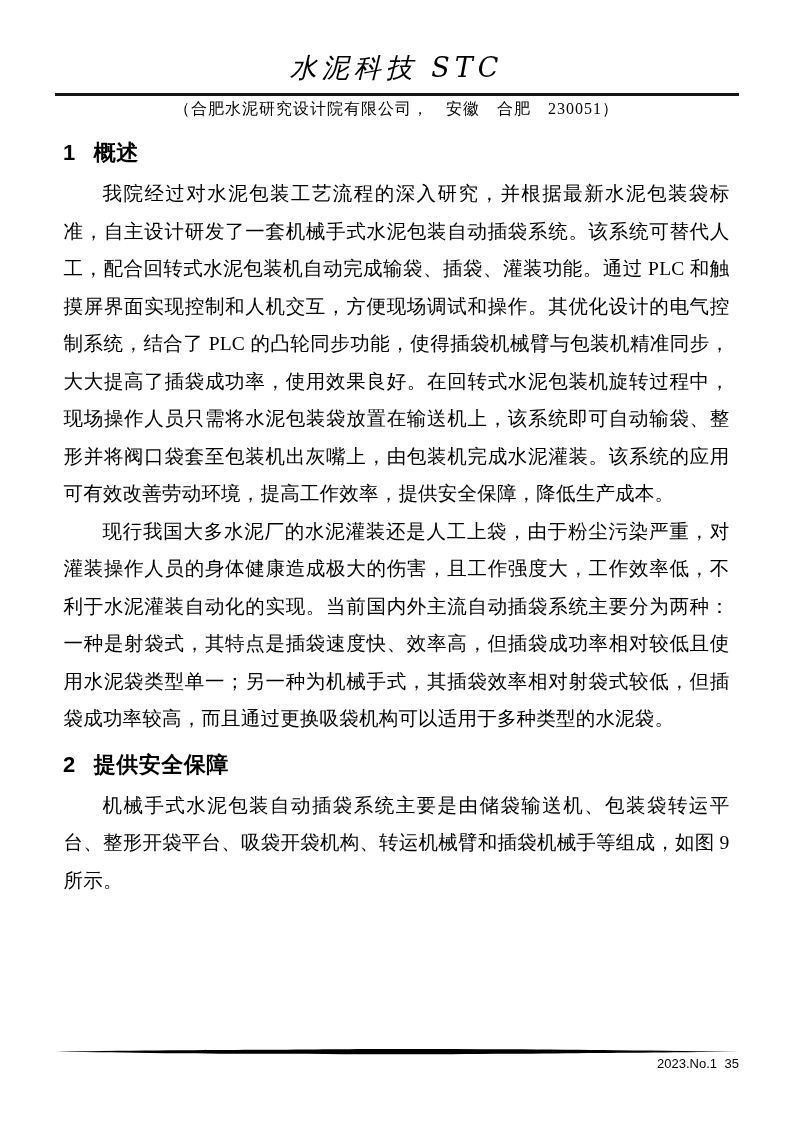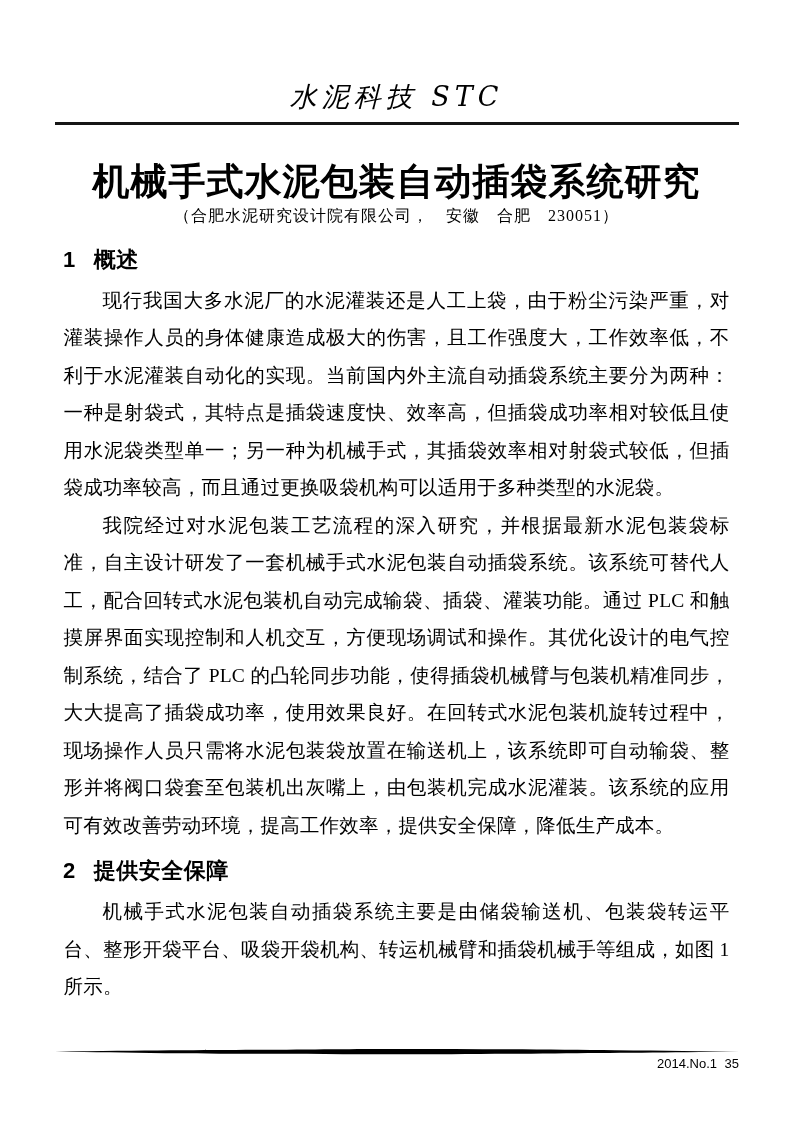--- a/index.html
+++ b/index.html
@@ -13,21 +13,21 @@
     height: 1122px;
     margin: 0 auto;
     background: #ffffff;
     color: #000000;
     font-family: "Liberation Serif", "DejaVu Serif", serif;
     overflow: hidden;
   }
 
   
   .journal-name {
-    padding-top: 79px;
+    padding-top: 50px;
     text-align: center;
     font-size: 27px;
     letter-spacing: 5px;
     font-style: italic;
     font-family: "DejaVu Serif", "Liberation Serif", serif;
   }
   .header-rule {
     width: 684px;
     height: 3px;
     margin: 7px auto 0 auto;
@@ -122,47 +122,46 @@
 
 <div class="page">
 
   <header>
     <div class="journal-name">水泥科技  STC</div>
     <div class="header-rule"></div>
   </header>
 
   <main>
 
-    <h1 class="article-title">机械手式水泥包装自动插袋系统研究</h1>
 
 
     <div class="affiliation">（合肥水泥研究设计院有限公司，　安徽　合肥　230051）</div>
 
     <h2 class="section-heading">
       <span class="sec-num">1</span><span>概述</span>
     </h2>
 
     <div class="body-text">
+      <p>我院经过对水泥包装工艺流程的深入研究，并根据最新水泥包装袋标准，自主设计研发了一套机械手式水泥包装自动插袋系统。该系统可替代人工，配合回转式水泥包装机自动完成输袋、插袋、灌装功能。通过 PLC 和触摸屏界面实现控制和人机交互，方便现场调试和操作。其优化设计的电气控制系统，结合了 PLC 的凸轮同步功能，使得插袋机械臂与包装机精准同步，大大提高了插袋成功率，使用效果良好。在回转式水泥包装机旋转过程中，现场操作人员只需将水泥包装袋放置在输送机上，该系统即可自动输袋、整形并将阀口袋套至包装机出灰嘴上，由包装机完成水泥灌装。该系统的应用可有效改善劳动环境，提高工作效率，提供安全保障，降低生产成本。</p>
       <p>现行我国大多水泥厂的水泥灌装还是人工上袋，由于粉尘污染严重，对灌装操作人员的身体健康造成极大的伤害，且工作强度大，工作效率低，不利于水泥灌装自动化的实现。当前国内外主流自动插袋系统主要分为两种：一种是射袋式，其特点是插袋速度快、效率高，但插袋成功率相对较低且使用水泥袋类型单一；另一种为机械手式，其插袋效率相对射袋式较低，但插袋成功率较高，而且通过更换吸袋机构可以适用于多种类型的水泥袋。</p>
-      <p>我院经过对水泥包装工艺流程的深入研究，并根据最新水泥包装袋标准，自主设计研发了一套机械手式水泥包装自动插袋系统。该系统可替代人工，配合回转式水泥包装机自动完成输袋、插袋、灌装功能。通过 PLC 和触摸屏界面实现控制和人机交互，方便现场调试和操作。其优化设计的电气控制系统，结合了 PLC 的凸轮同步功能，使得插袋机械臂与包装机精准同步，大大提高了插袋成功率，使用效果良好。在回转式水泥包装机旋转过程中，现场操作人员只需将水泥包装袋放置在输送机上，该系统即可自动输袋、整形并将阀口袋套至包装机出灰嘴上，由包装机完成水泥灌装。该系统的应用可有效改善劳动环境，提高工作效率，提供安全保障，降低生产成本。</p>
     </div>
 
     <h2 class="section-heading second">
       <span class="sec-num">2</span><span>提供安全保障</span>
     </h2>
 
     <div class="body-text">
-      <p>机械手式水泥包装自动插袋系统主要是由储袋输送机、包装袋转运平台、整形开袋平台、吸袋开袋机构、转运机械臂和插袋机械手等组成，如图 1 所示。</p>
+      <p>机械手式水泥包装自动插袋系统主要是由储袋输送机、包装袋转运平台、整形开袋平台、吸袋开袋机构、转运机械臂和插袋机械手等组成，如图 9 所示。</p>
     </div>
 
   </main>
 
   <footer class="page-footer">
     <svg class="taper-rule" viewBox="0 0 684 7" preserveAspectRatio="none" xmlns="http://www.w3.org/2000/svg">
       <path d="M0,3.6 C90,2.4 150,2.2 200,1.8 C260,1.3 300,0.9 342,0.9 C420,0.9 500,1.6 560,2.2 C610,2.7 650,3.2 684,3.6 C610,4.6 560,5.0 500,5.4 C440,5.9 390,6.3 342,6.3 C260,6.3 170,5.7 110,5.2 C70,4.8 40,4.2 0,3.6 Z" fill="#000000"></path>
     </svg>
     <div class="footer-row">
       <span class="footer-page-num">35</span>
-      <span class="footer-issue">2014.No.1</span>
+      <span class="footer-issue">2023.No.1</span>
     </div>
   </footer>
 
 </div>
 
 </body></html>

